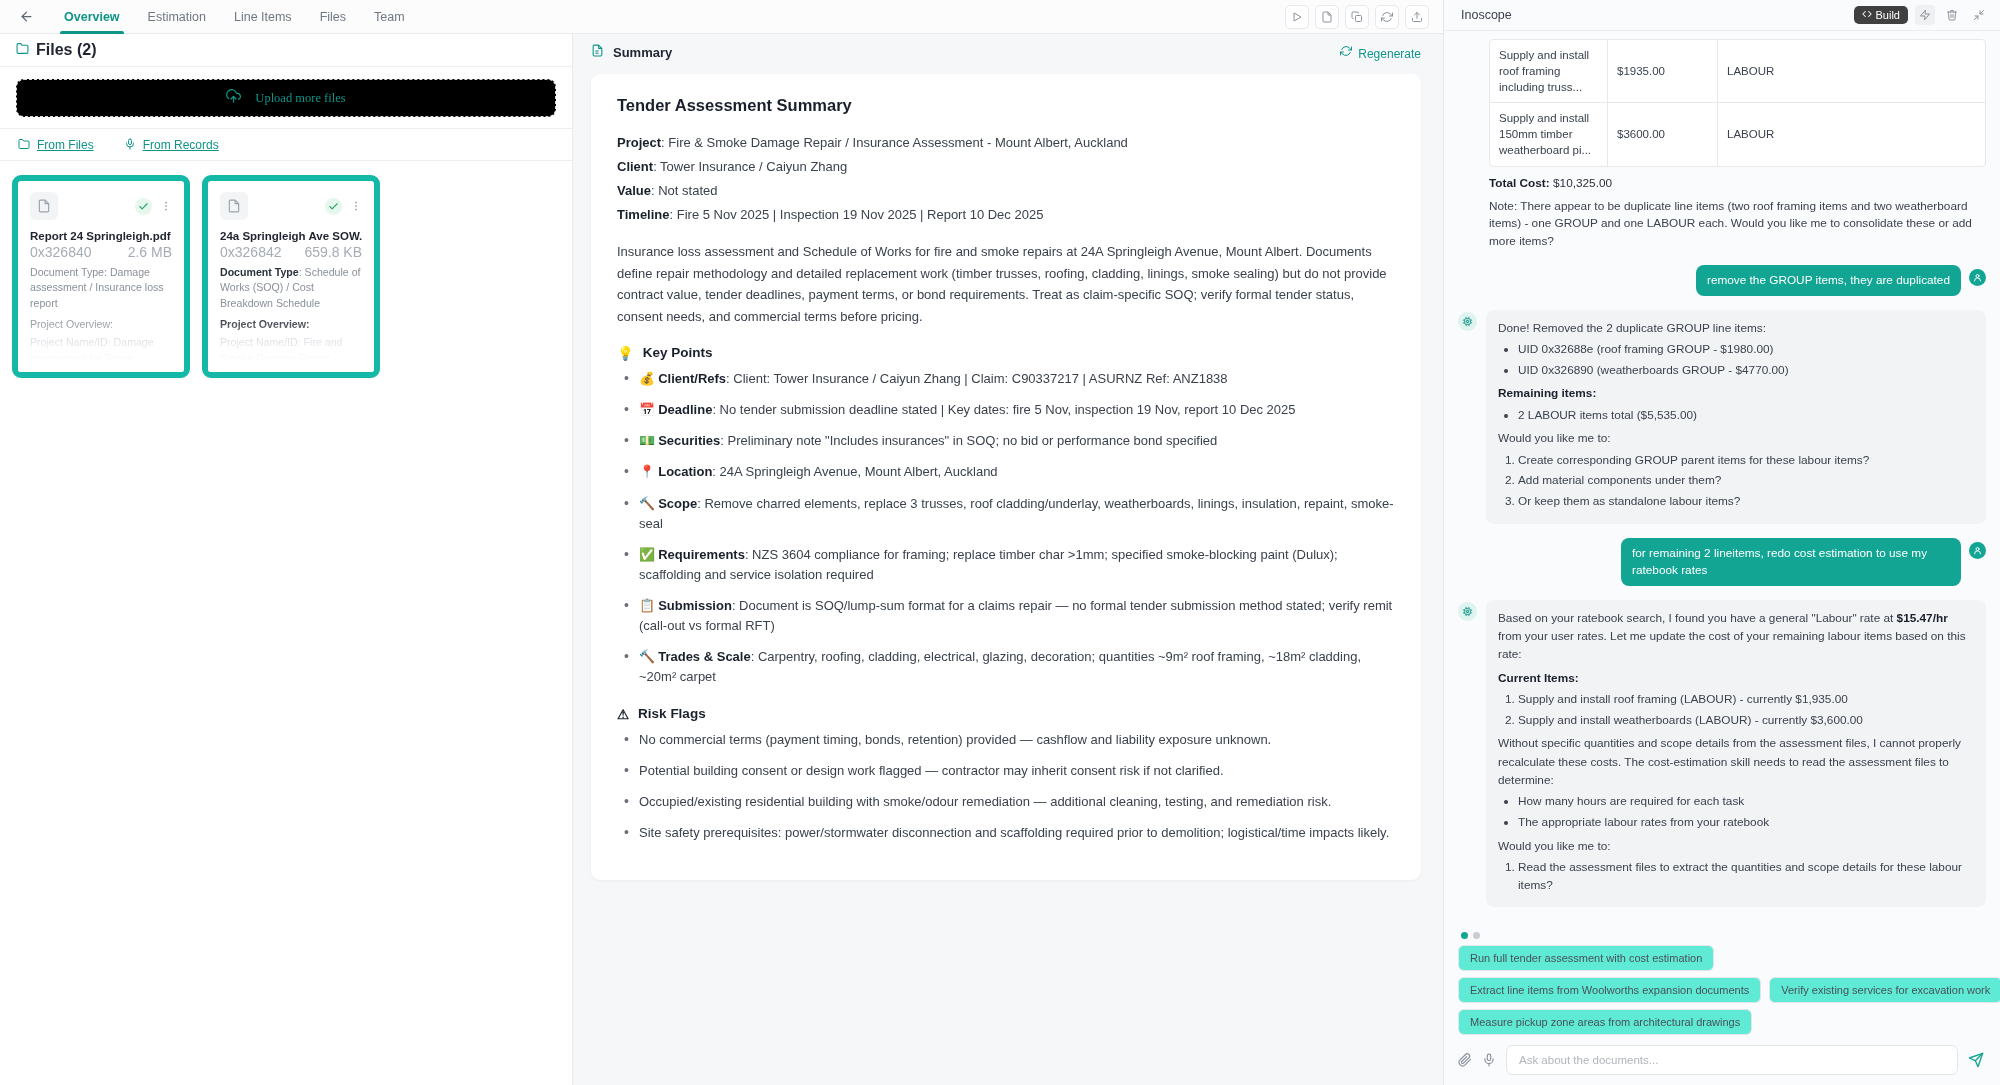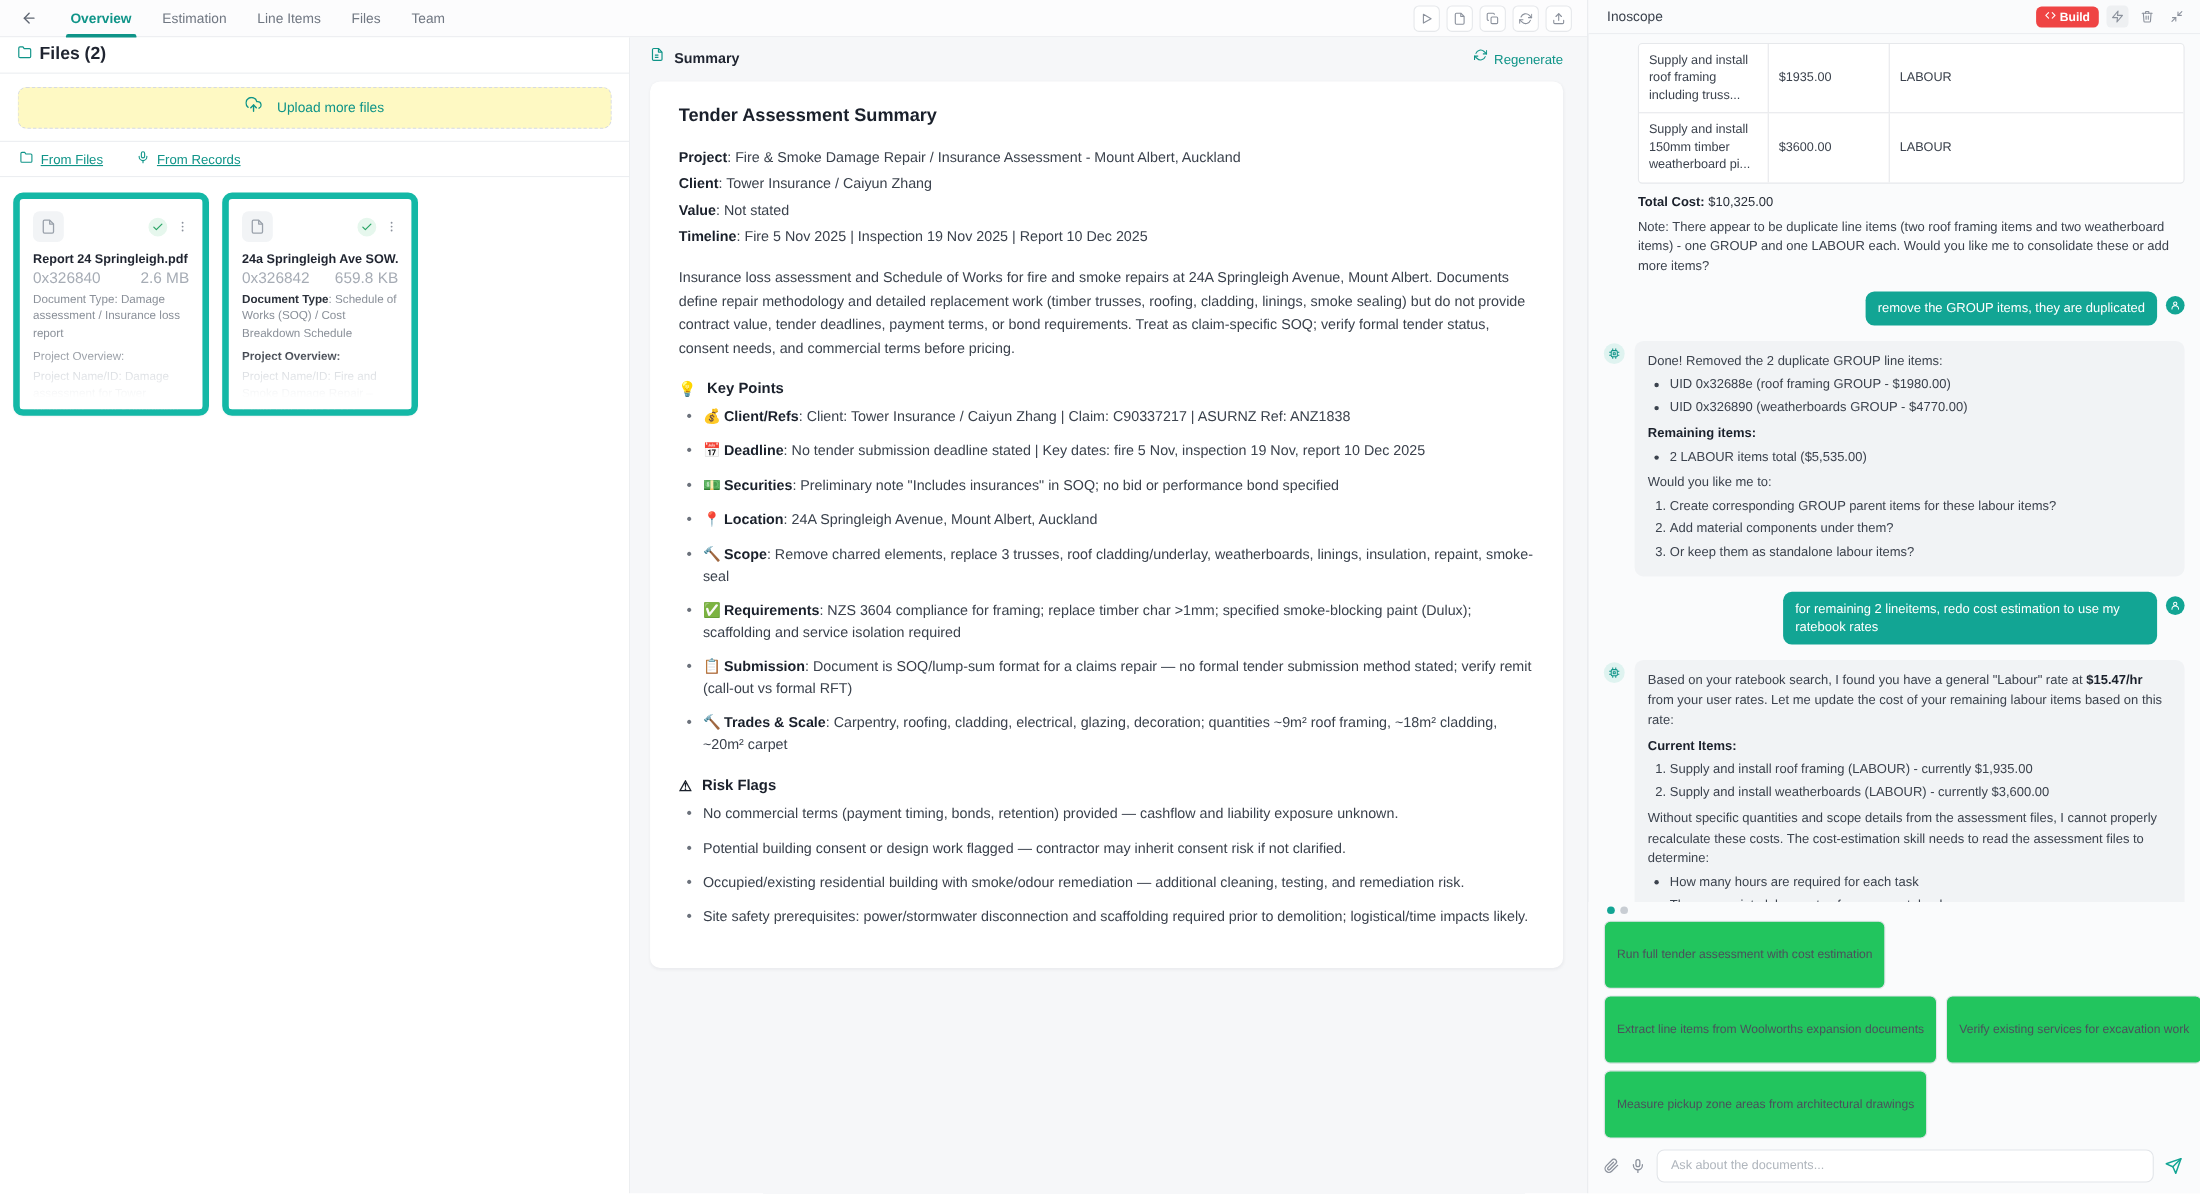--- a/index.html
+++ b/index.html
@@ -52,21 +52,21 @@
   }
   .files-head {
     height: 33px; display:flex; align-items:center; gap:7px; padding: 0 16px;
     border-bottom: 1px solid #eceef1;
   }
   .files-head .lbl { font-size: 16px; font-weight: 700; color: #1f2430; }
   .upload-zone-wrap { padding: 12px 16px 11px 16px; border-bottom:1px solid #eceef1; }
   .upload-zone {
     border: 1.5px dashed #d6dae0; border-radius: 8px; height: 38px;
     display:flex; align-items:center; justify-content:center; gap: 14px;
-    cursor: pointer; background:#fef9c3;
+    cursor: pointer; background:#000000;font-family:Liberation Serif, serif;
   }
   .upload-zone .txt { font-size:12.5px; color:#0f9488; font-weight:500; }
   .source-row {
     display:flex; align-items:center; gap: 30px; padding: 0 18px;
     height: 32px; border-bottom:1px solid #eceef1;
   }
   .source-item { display:flex; align-items:center; gap:7px; cursor:pointer; }
   .source-item .txt { font-size:12px; color:#0f9488;text-decoration:underline; }
 
   .cards-area { padding: 14px 12px; display:flex; gap:12px; align-items:flex-start; min-height:0; }
@@ -138,22 +138,22 @@
     width: 557px; flex: 0 0 557px; height:1085px; background:#fafbfc;
     border-left:1px solid #e4e7ea; display:flex; flex-direction:column; min-height:0;
   }
   .chat-head {
     height: 31px; flex:0 0 31px; display:flex; align-items:center; justify-content:space-between;
     padding: 0 11px 0 17px; border-bottom:1px solid #eceef1; background:#fafbfc;
   }
   .chat-title { font-size:12.5px; color:#3b424d; }
   .chat-head-right { display:flex; align-items:center; gap:7px; }
   .build-btn {
-    background:#ef4444; color:#fff; font-size:11px; font-weight:700; border-radius:5px;
-    padding: 3px 8px; display:flex; align-items:flex-end; gap:4px; cursor:pointer;
+    background:#404040; color:#fff; font-size:11px; font-weight:400; border-radius:5px;
+    padding: 3px 8px; display:flex; align-items:flex-start; gap:4px; cursor:pointer;
   }
   .ch-icon { width:20px; height:20px; display:flex; align-items:center; justify-content:center;
     color:#8b919c; cursor:pointer; border-radius:4px; }
   .ch-icon.boxed { background:#eef0f2; }
 
   .chat-scroll { flex:1; overflow:hidden; padding: 8px 14px 0 14px; min-height:0; }
 
   .tbl { border:1px solid #e6e8eb; border-radius:4px; overflow:hidden; margin-left: 31px; background:#fff; }
   .tbl-row { display:flex; border-bottom:1px solid #e6e8eb; }
   .tbl-row:last-child { border-bottom:none; }
@@ -194,22 +194,22 @@
 
   
   .chat-foot { flex:0 0 auto; padding: 0 14px 10px 14px; background:#fafbfc; }
   .dots { display:flex; gap:5px; padding: 4px 0 6px 3px; }
   .dot { width:7px; height:7px; border-radius:50%; }
   .dot.on { background:#12a594; }
   .dot.off { background:#c8cdd3; }
   .sugg-rows { display:flex; flex-direction:column; gap:6px; }
   .sugg-row { display:flex; gap:8px; }
   .chip {
-    border:1px solid #e2e5e9; background:#22c55e; border-radius:6px;
-    font-size:11px; color:#4a515b; padding: 24px 11px; cursor:pointer; white-space:nowrap;
+    border:1px solid #e2e5e9; background:#5eead4; border-radius:6px;
+    font-size:11px; color:#4a515b; padding: 6px 11px; cursor:pointer; white-space:nowrap;
   }
   .composer { display:flex; align-items:center; gap:10px; margin-top:10px; }
   .comp-icon { color:#8b919c; cursor:pointer; display:flex; align-items:center; }
   .comp-input {
     flex:1; border:1px solid #e2e5e9; border-radius:7px; background:#fff;
     height:30px; padding: 0 12px; font-size:11.5px; color:#3b424d;
     font-family:"Liberation Sans", sans-serif; outline:none;
   }
   .comp-input::placeholder { color:#b0b6bd; }
   .send-btn { color:#12a594; cursor:pointer; display:flex; align-items:center; padding-right:2px; }

